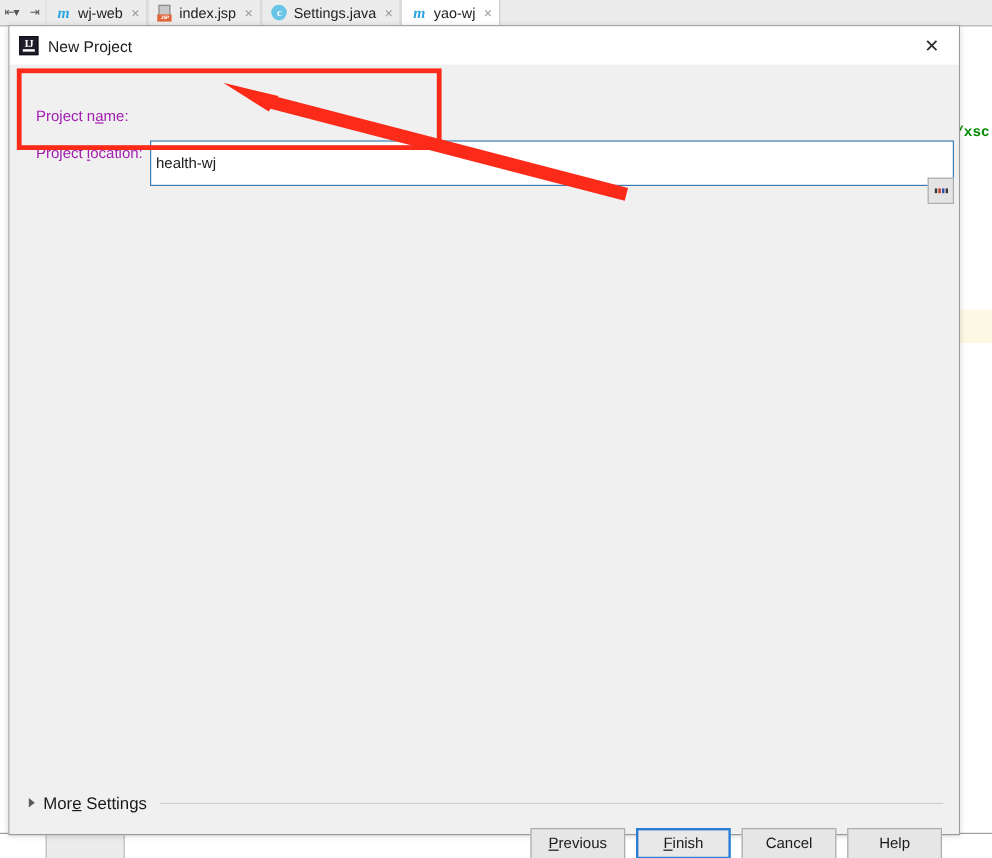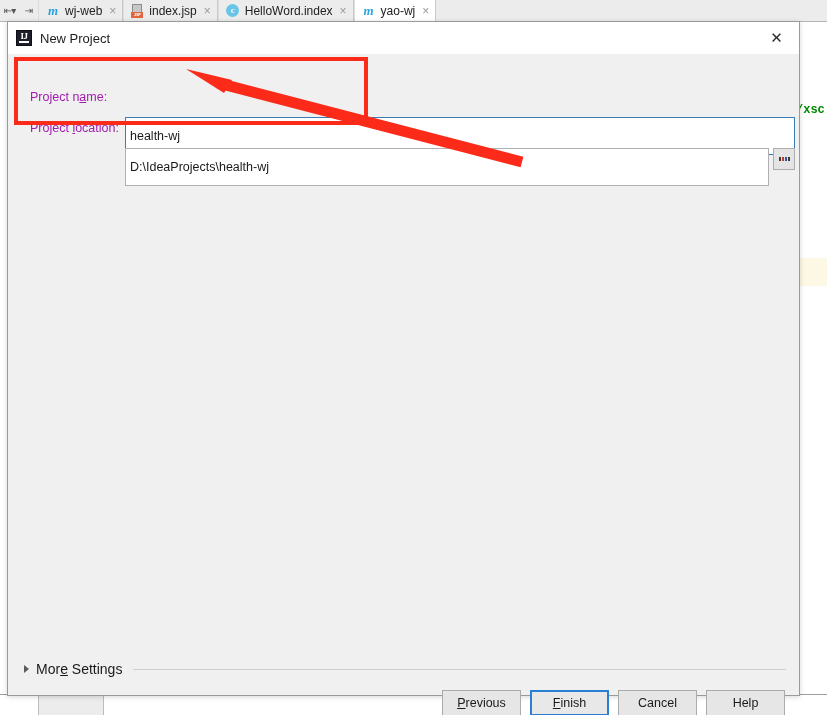--- a/index.html
+++ b/index.html
@@ -401,21 +401,21 @@
           <span class="lbl">JSP</span>
       </span>
       <span class="tabname">index.jsp</span>
       <span class="tabclose">×</span>
     </div>
 
     <div class="etab">
       <span class="icn">
           <span class="icn-class">c</span>
         </span>
-      <span class="tabname">HelloWord.index</span>
+      <span class="tabname">Settings.java</span>
       <span class="tabclose">×</span>
     </div>
 
     <div class="etab active">
       <span class="icn icn-maven">m</span>
       <span class="tabname">yao-wj</span>
       <span class="tabclose">×</span>
     </div>
   </div>
 
@@ -441,21 +441,20 @@
     <div class="form-row" id="row-name">
       <span class="form-label"><span>Project n</span><u>a</u><span>me:</span></span>
     </div>
 
     <div class="form-row" id="row-loc">
       <span class="form-label"><span>Project </span><u>l</u><span>ocation:</span></span>
     </div>
 
     <input id="input-project-name" class="text-input" type="text" value="health-wj" style="">
 
-    <input id="input-project-location" class="text-input" type="text" value="D:\IdeaProjects\health-wj" style="">
 
     <div id="browse-button">
       <span class="dots">
         <i style="background:#3a3a3a"></i>
           <i style="background:#c23a2b"></i>
           <i style="background:#2b55a8"></i>
           <i style="background:#3a3a3a"></i>
       </span>
     </div>
 

